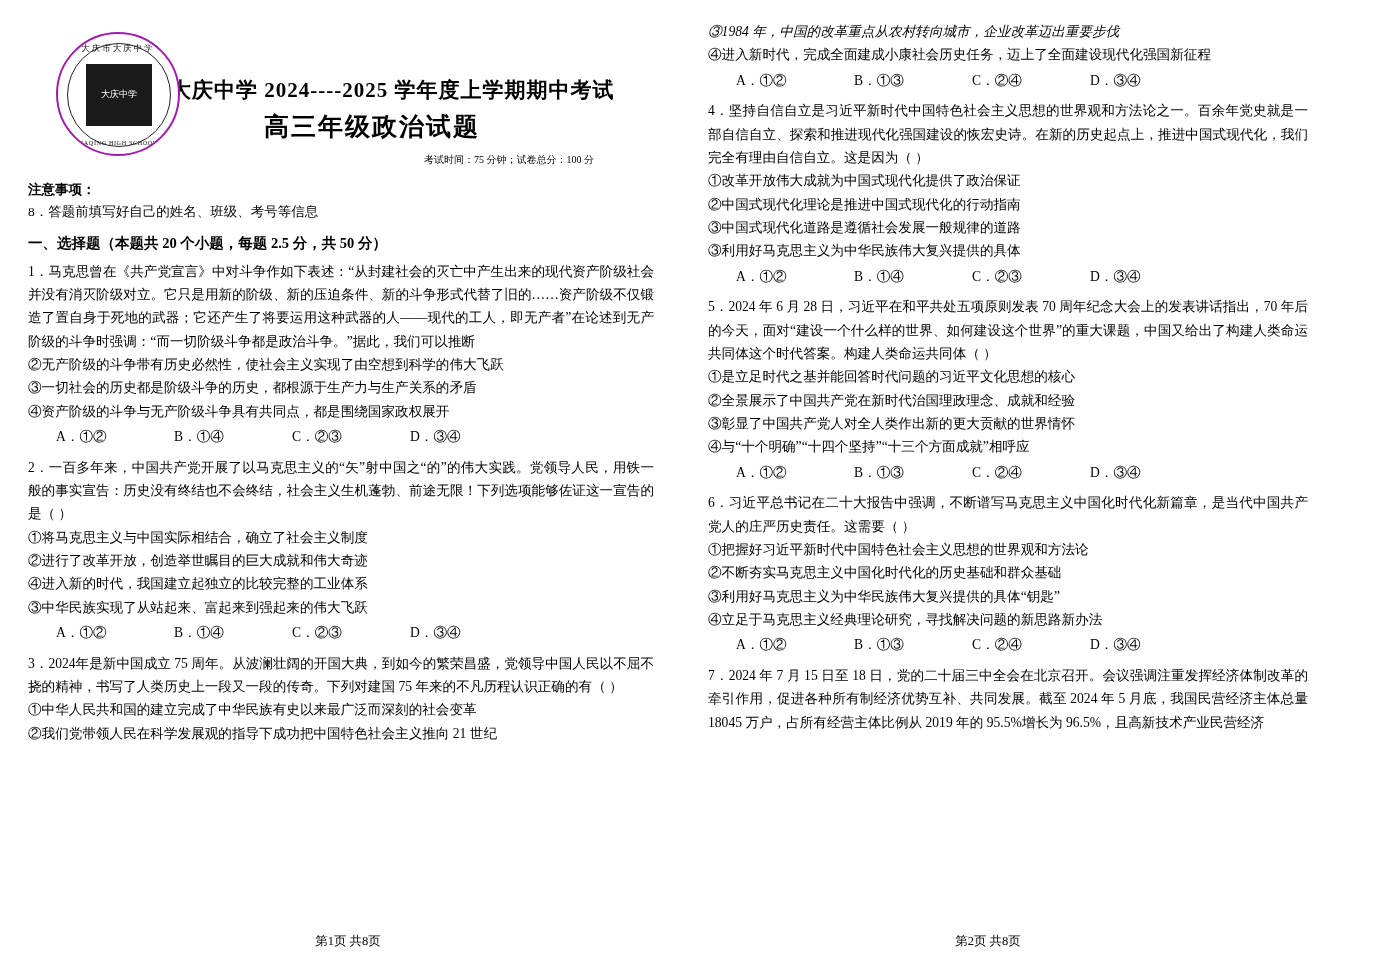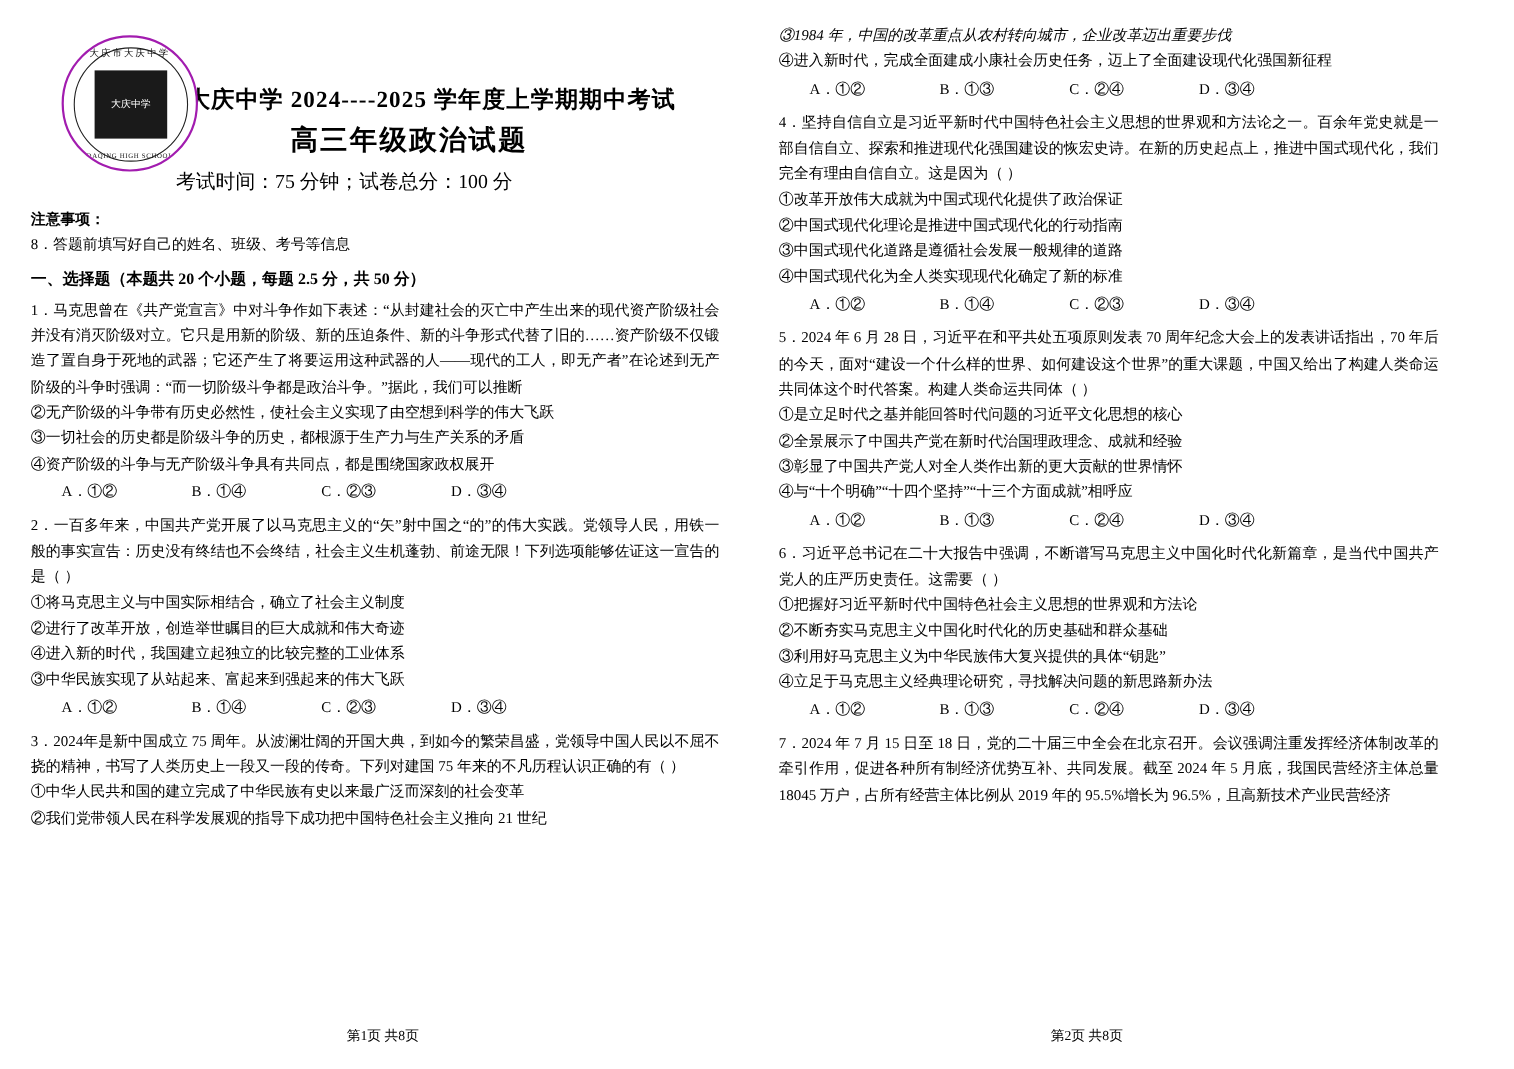--- a/index.html
+++ b/index.html
@@ -104,22 +104,22 @@
   }
   .doc-subtitle {
     font-size: 25px;
     font-weight: bold;
     letter-spacing: 2px;
     text-align: center;
     padding-right: 70px;
     margin-top: 6px;
   }
   .exam-info {
-    text-align: left;
-    font-size: 18px;
+    text-align: right;
+    font-size: 10px;
     margin-top: 10px;
     padding-right: 60px;
   }
   .notice {
     margin-top: 12px;
     font-size: 13.5px;
     line-height: 1.65;
   }
   .notice-title { font-weight: bold; }
 
@@ -229,21 +229,21 @@
       <span>A．①②</span>
       <span>B．①③</span>
       <span>C．②④</span>
       <span>D．③④</span>
     </div>
 
     <div class="q q-stem">4．坚持自信自立是习近平新时代中国特色社会主义思想的世界观和方法论之一。百余年党史就是一部自信自立、探索和推进现代化强国建设的恢宏史诗。在新的历史起点上，推进中国式现代化，我们完全有理由自信自立。这是因为（        ）</div>
     <div class="opt">①改革开放伟大成就为中国式现代化提供了政治保证</div>
     <div class="opt">②中国式现代化理论是推进中国式现代化的行动指南</div>
     <div class="opt">③中国式现代化道路是遵循社会发展一般规律的道路</div>
-    <div class="opt">④中国式现代化为全人类实现现代化确定了新的标准</div>
+    <div class="opt">③利用好马克思主义为中华民族伟大复兴提供的具体</div>
     <div class="choices">
       <span>A．①②</span>
       <span>B．①④</span>
       <span>C．②③</span>
       <span>D．③④</span>
     </div>
 
     <div class="q q-stem">5．2024 年 6 月 28 日，习近平在和平共处五项原则发表 70 周年纪念大会上的发表讲话指出，70 年后的今天，面对“建设一个什么样的世界、如何建设这个世界”的重大课题，中国又给出了构建人类命运共同体这个时代答案。构建人类命运共同体（        ）</div>
     <div class="opt">①是立足时代之基并能回答时代问题的习近平文化思想的核心</div>
     <div class="opt">②全景展示了中国共产党在新时代治国理政理念、成就和经验</div>

